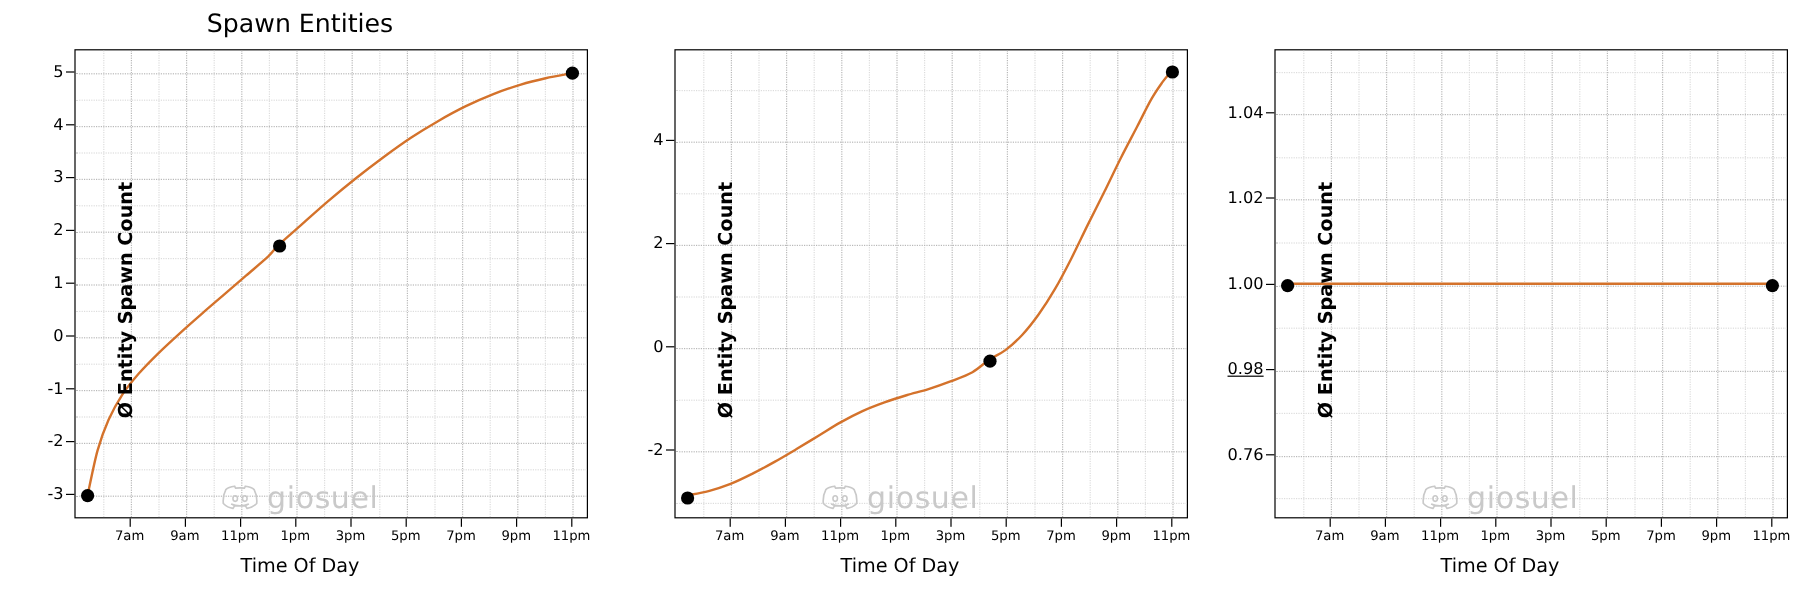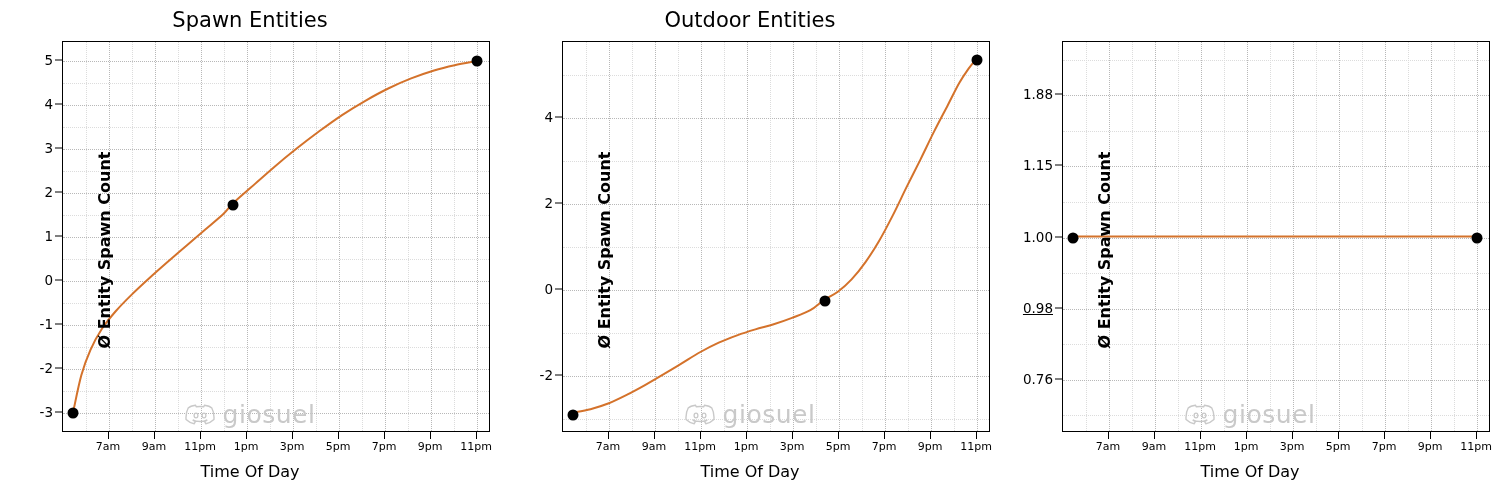--- a/index.html
+++ b/index.html
@@ -180,21 +180,20 @@
         <div class="xtick-mark" style="left: 430.172px;"></div>
         <div class="xtick-row" style="left: 476.194px;">11pm</div>
         <div class="xtick-mark" style="left: 476.194px;"></div>
       </div>
       <div class="axis-label-x">Time Of Day</div>
       <div class="axis-label-y">
         <span class="axis-label-y-inner">Ø Entity Spawn Count</span>
       </div>
     </div>
     <div class="panel" id="panel-1">
-      <div class="panel-title">Outdoor Entities</div>
       <div class="plot-area">
         <div class="gridline v minor" style="left: 23.0108px;"></div>
         <div class="gridline v" style="left: 46.0215px;"></div>
         <div class="gridline v minor" style="left: 69.0323px;"></div>
         <div class="gridline v" style="left: 92.043px;"></div>
         <div class="gridline v minor" style="left: 115.054px;"></div>
         <div class="gridline v" style="left: 138.065px;"></div>
         <div class="gridline v minor" style="left: 161.075px;"></div>
         <div class="gridline v" style="left: 184.086px;"></div>
         <div class="gridline v minor" style="left: 207.097px;"></div>
@@ -311,23 +310,23 @@
         </svg>
         <span class="wm-text" style="color: rgb(201, 201, 201);">giosuel</span>
       </div>
       <div class="ytick-wrap">
         <div class="ytick-row" style="top: 378.682px;">0.76</div>
         <div class="ytick-mark" style="top: 378.682px;"></div>
         <div class="ytick-row" style="top: 307.591px; text-decoration: underline;">0.98</div>
         <div class="ytick-mark" style="top: 307.591px;"></div>
         <div class="ytick-row" style="top: 236.5px;">1.00</div>
         <div class="ytick-mark" style="top: 236.5px;"></div>
-        <div class="ytick-row" style="top: 165.409px;">1.15</div>
+        <div class="ytick-row" style="top: 165.409px;">1.02</div>
         <div class="ytick-mark" style="top: 165.409px;"></div>
-        <div class="ytick-row" style="top: 94.3182px;">1.88</div>
+        <div class="ytick-row" style="top: 94.3182px;">1.04</div>
         <div class="ytick-mark" style="top: 94.3182px;"></div>
       </div>
       <div class="xtick-wrap">
         <div class="xtick-row" style="left: 108.022px;">7am</div>
         <div class="xtick-mark" style="left: 108.022px;"></div>
         <div class="xtick-row" style="left: 154.043px;">9am</div>
         <div class="xtick-mark" style="left: 154.043px;"></div>
         <div class="xtick-row" style="left: 200.065px;">11pm</div>
         <div class="xtick-mark" style="left: 200.065px;"></div>
         <div class="xtick-row" style="left: 246.086px;">1pm</div>

